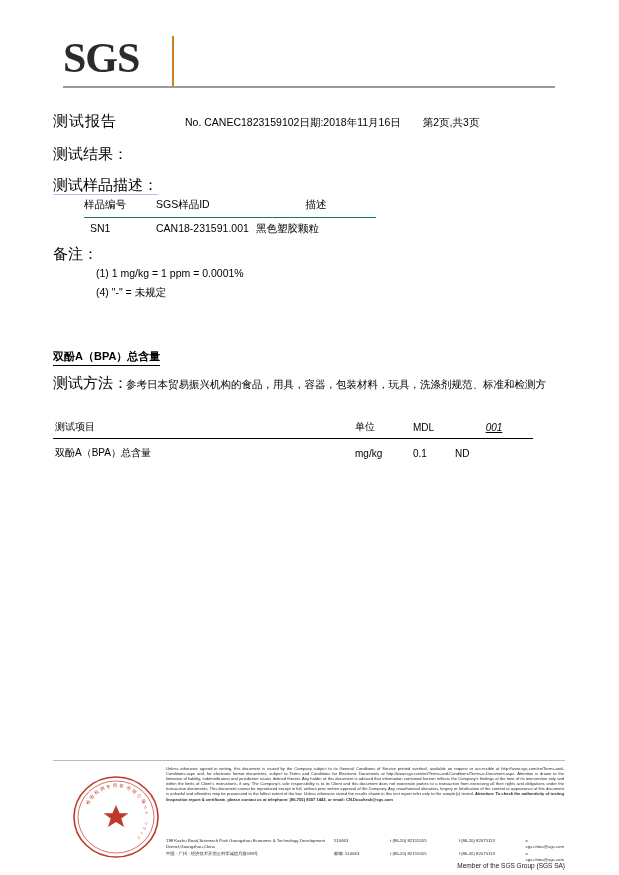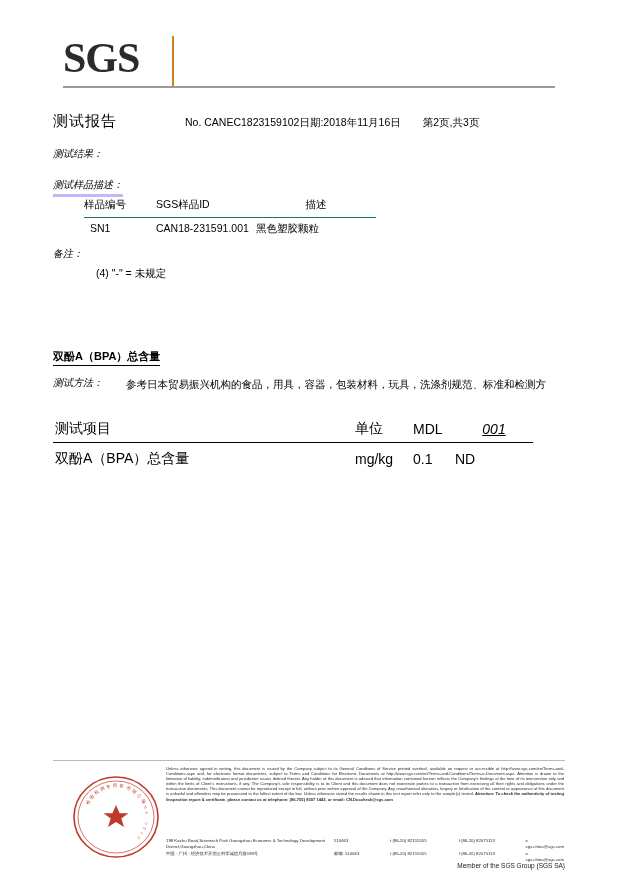--- a/index.html
+++ b/index.html
@@ -73,29 +73,28 @@
   .date-block {
     font-size: 10.5px;
   }
   .page-block {
     font-size: 10.5px;
     margin-left: 22px;
   }
 
   .lbl {
     position: absolute;
-    font-size: 10px;
+    font-size: 15px;
     line-height: 16px;
-    font-style: italic;
   }
   .results-label { left: 53px; top: 146px; }
 
   .sample-desc {
     left: 53px; top: 177px;
-    border-bottom: 3px solid #c4b5fd;
+    border-bottom: 1px solid #c4b5fd;
     padding-bottom: 1px;
   }
 
   
   .sample-table {
     position: absolute;
     left: 84px;
     top: 198px;
     font-size: 10.5px;
     border-collapse: collapse;
@@ -148,21 +147,21 @@
     font-size: 10.5px;
     line-height: 19px;
   }
 
   
   .result-table {
     position: absolute;
     left: 53px;
     top: 420px;
     width: 480px;
-    font-size: 14px;
+    font-size: 10px;
     border-collapse: collapse;
   }
   .result-table th {
     font-weight: normal;
     text-align: left;
     padding: 0 0 4px 0;
     border-bottom: 1px solid #000;
     white-space: nowrap;
   }
   .result-table th.rt-item { width: 300px; padding-left: 2px; }
@@ -260,20 +259,21 @@
       <tr>
         <td class="c1">SN1</td>
         <td class="c2">CAN18-231591.001</td>
         <td class="c3">黑色塑胶颗粒</td>
       </tr>
     </tbody>
   </table>
 
   <div class="lbl remarks-label">备注：</div>
   <div class="remarks">
+    <div>(1) 1 mg/kg = 1 ppm = 0.0001%</div>
     <div>(4) "-" = 未规定</div>
   </div>
 
   <div class="section-head">双酚A（BPA）总含量</div>
 
   <div class="lbl method-label">测试方法：</div>
   <div class="method-body">
     <div>参考日本贸易振兴机构的食品，用具，容器，包装材料，玩具，洗涤剂规范、标准和检测方</div>
   </div>
 

